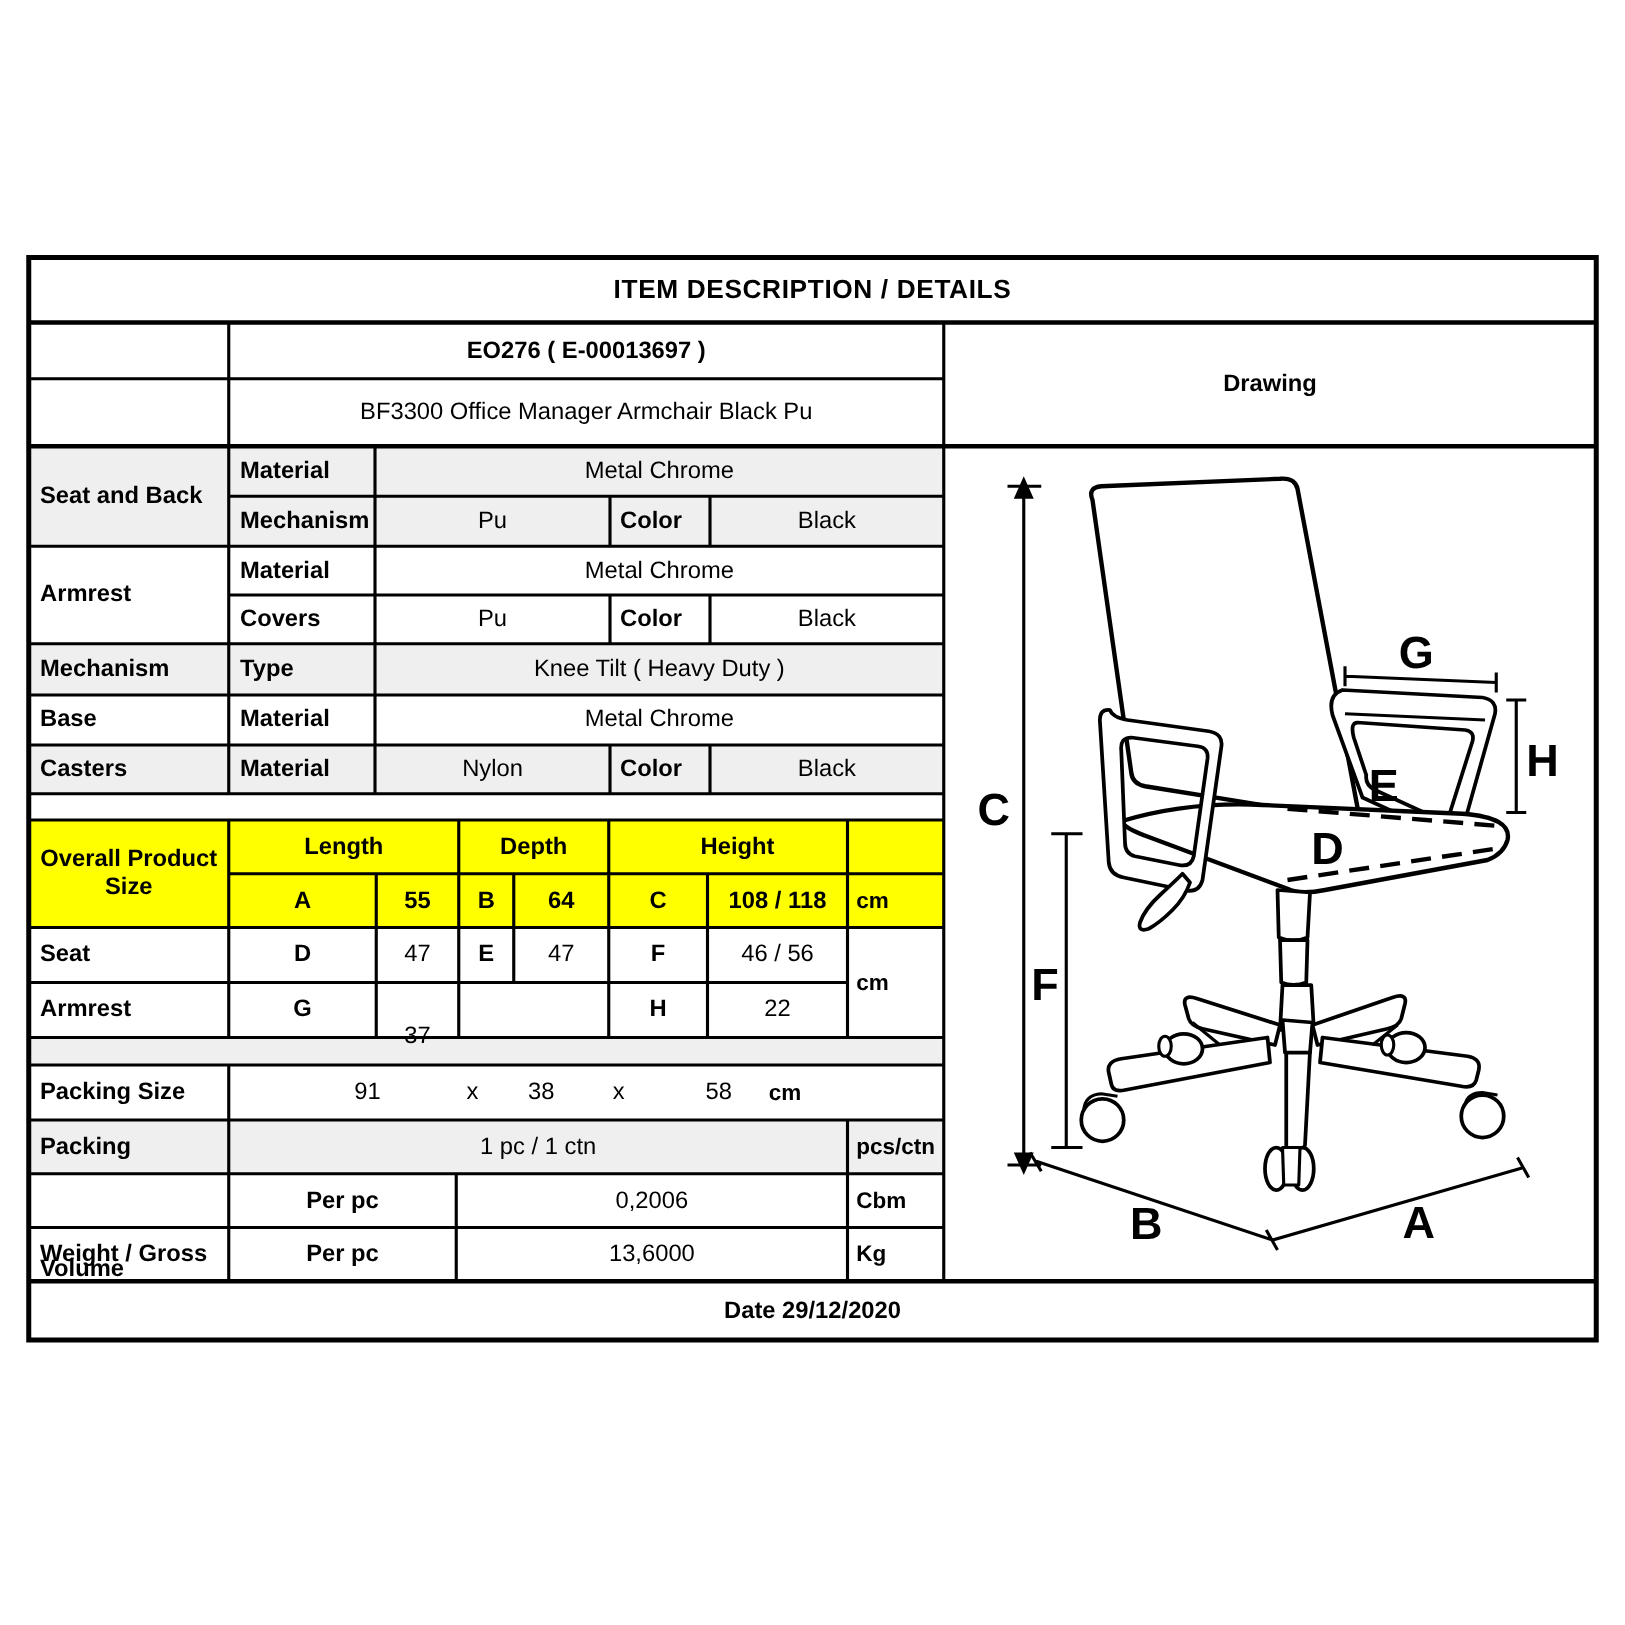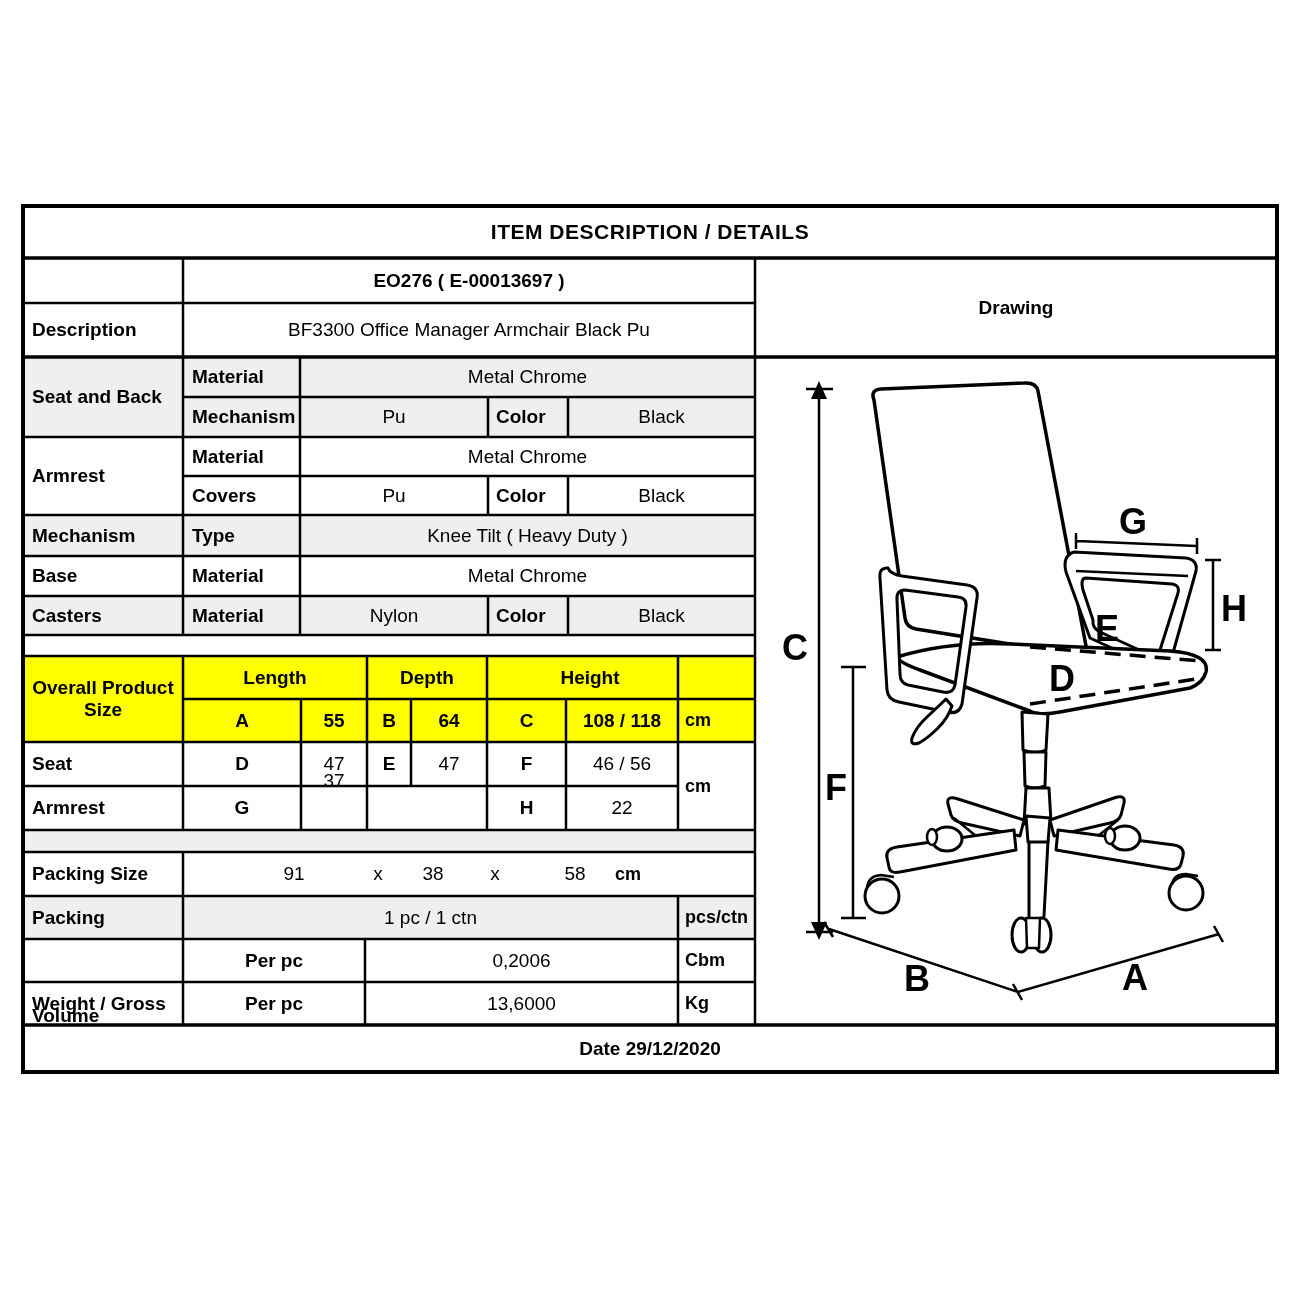--- a/index.html
+++ b/index.html
@@ -115,21 +115,20 @@
       <text class="dimtext" x="917" y="991" text-anchor="middle">B</text>
       <text class="dimtext" x="1135" y="990" text-anchor="middle">A</text>
     </g>
   </g>
 </svg>
 
 <div class="cell c b title" style="left:23px;top:206px;width:1254px;height:52px;">ITEM DESCRIPTION / DETAILS</div>
 
 <div class="cell c b" style="left:183px;top:258px;width:572px;height:45px;">EO276  ( E-00013697 )</div>
 <div class="cell c b" style="left:755px;top:258px;width:522px;height:99px;">Drawing</div>
-<div class="cell l b" style="left:27px;top:303px;width:154px;height:54px;">Description</div>
 <div class="cell c" style="left:183px;top:303px;width:572px;height:54px;">BF3300 Office Manager Armchair Black Pu</div>
 
 <div class="cell l b" style="left:27px;top:357px;width:154px;height:80px;">Seat and Back</div>
 <div class="cell l b" style="left:187px;top:357px;width:111px;height:40px;">Material</div>
 <div class="cell c" style="left:300px;top:357px;width:455px;height:40px;">Metal Chrome</div>
 <div class="cell l b" style="left:187px;top:397px;width:111px;height:40px;">Mechanism</div>
 <div class="cell c" style="left:300px;top:397px;width:188px;height:40px;">Pu</div>
 <div class="cell l b" style="left:491px;top:397px;width:75px;height:40px;">Color</div>
 <div class="cell c" style="left:568px;top:397px;width:187px;height:40px;">Black</div>
 
@@ -174,21 +173,21 @@
 <div class="cell c b" style="left:183px;top:742px;width:118px;height:44px;">D</div>
 <div class="cell c" style="left:301px;top:742px;width:66px;height:44px;">47</div>
 <div class="cell c b" style="left:367px;top:742px;width:44px;height:44px;">E</div>
 <div class="cell c" style="left:411px;top:742px;width:76px;height:44px;">47</div>
 <div class="cell c b" style="left:487px;top:742px;width:79px;height:44px;">F</div>
 <div class="cell c" style="left:566px;top:742px;width:112px;height:44px;">46 / 56</div>
 <div class="cell l b" style="left:680px;top:742px;width:75px;height:88px;font-size:18px;">cm</div>
 
 <div class="cell l b" style="left:27px;top:786px;width:154px;height:44px;">Armrest</div>
 <div class="cell c b" style="left:183px;top:786px;width:118px;height:44px;">G</div>
-<div class="cell c" style="left:301px;top:759px;width:66px;height:44px;">37</div>
+<div class="cell c" style="left:301px;top:807px;width:66px;height:44px;">37</div>
 <div class="cell c b" style="left:487px;top:786px;width:79px;height:44px;">H</div>
 <div class="cell c" style="left:566px;top:786px;width:112px;height:44px;">22</div>
 
 <div class="cell l b" style="left:27px;top:852px;width:154px;height:44px;">Packing Size</div>
 <div class="cell" style="left:183px;top:852px;width:572px;height:44px;margin-left:48px;">
   <span class="sp" style="left:38px;width:50px;">91</span>
   <span class="sp" style="left:132px;width:30px;">x</span>
   <span class="sp" style="left:177px;width:50px;">38</span>
   <span class="sp" style="left:249px;width:30px;">x</span>
   <span class="sp" style="left:319px;width:50px;">58</span>

